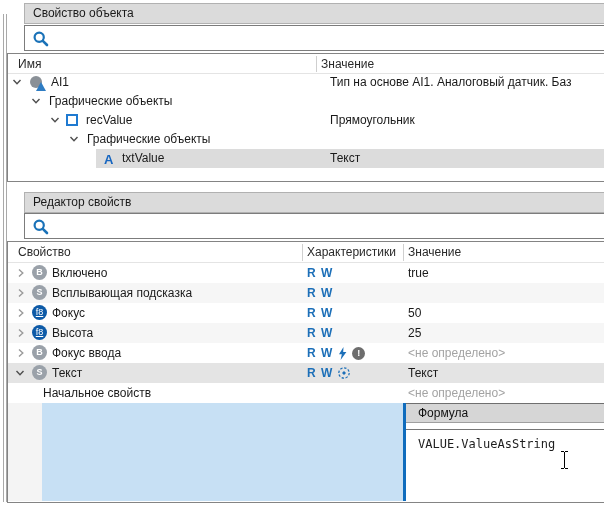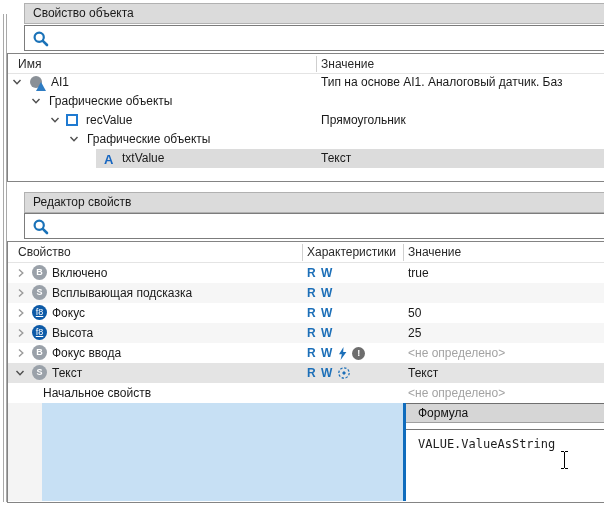--- a/index.html
+++ b/index.html
@@ -28,21 +28,21 @@
   .grid-panel { top:241px; height:262px; }
 
   .col-header { position:absolute; top:0; height:20px; line-height:20px; color:#2a2a2a; }
   .col-sep { position:absolute; top:2px; width:1px; height:16px; background:#cfcfcf; }
   .header-underline { position:absolute; left:0; right:0; top:19px; height:1px; background:#e4e4e4; }
 
   
   .tree-row { position:absolute; left:0; right:0; height:19px; line-height:19px; }
   .tree-row .sel-bg { position:absolute; top:0; bottom:0; right:0; background:#dcdcdc; }
   .tree-label { position:absolute; top:0; line-height:19px; white-space:nowrap; }
-  .tree-desc  { position:absolute; left:313px; top:0; line-height:19px; white-space:nowrap; }
+  .tree-desc  { position:absolute; left:322px; top:0; line-height:19px; white-space:nowrap; }
   .chev { position:absolute; top:4px; }
 
   
   .icon-obj { position:absolute; top:2px; width:15px; height:15px; }
   .icon-obj .ball { position:absolute; left:0; top:1px; width:12px; height:12px; border-radius:50%;
                     background:#8a9097; }
   .icon-obj .tri { position:absolute; right:-1px; bottom:-1px; width:0; height:0;
                    border-left:5px solid transparent; border-right:5px solid transparent;
                    border-bottom:9px solid #2e7cc3; }
   .icon-rect { position:absolute; top:3px; width:12px; height:12px; background:#fff;

